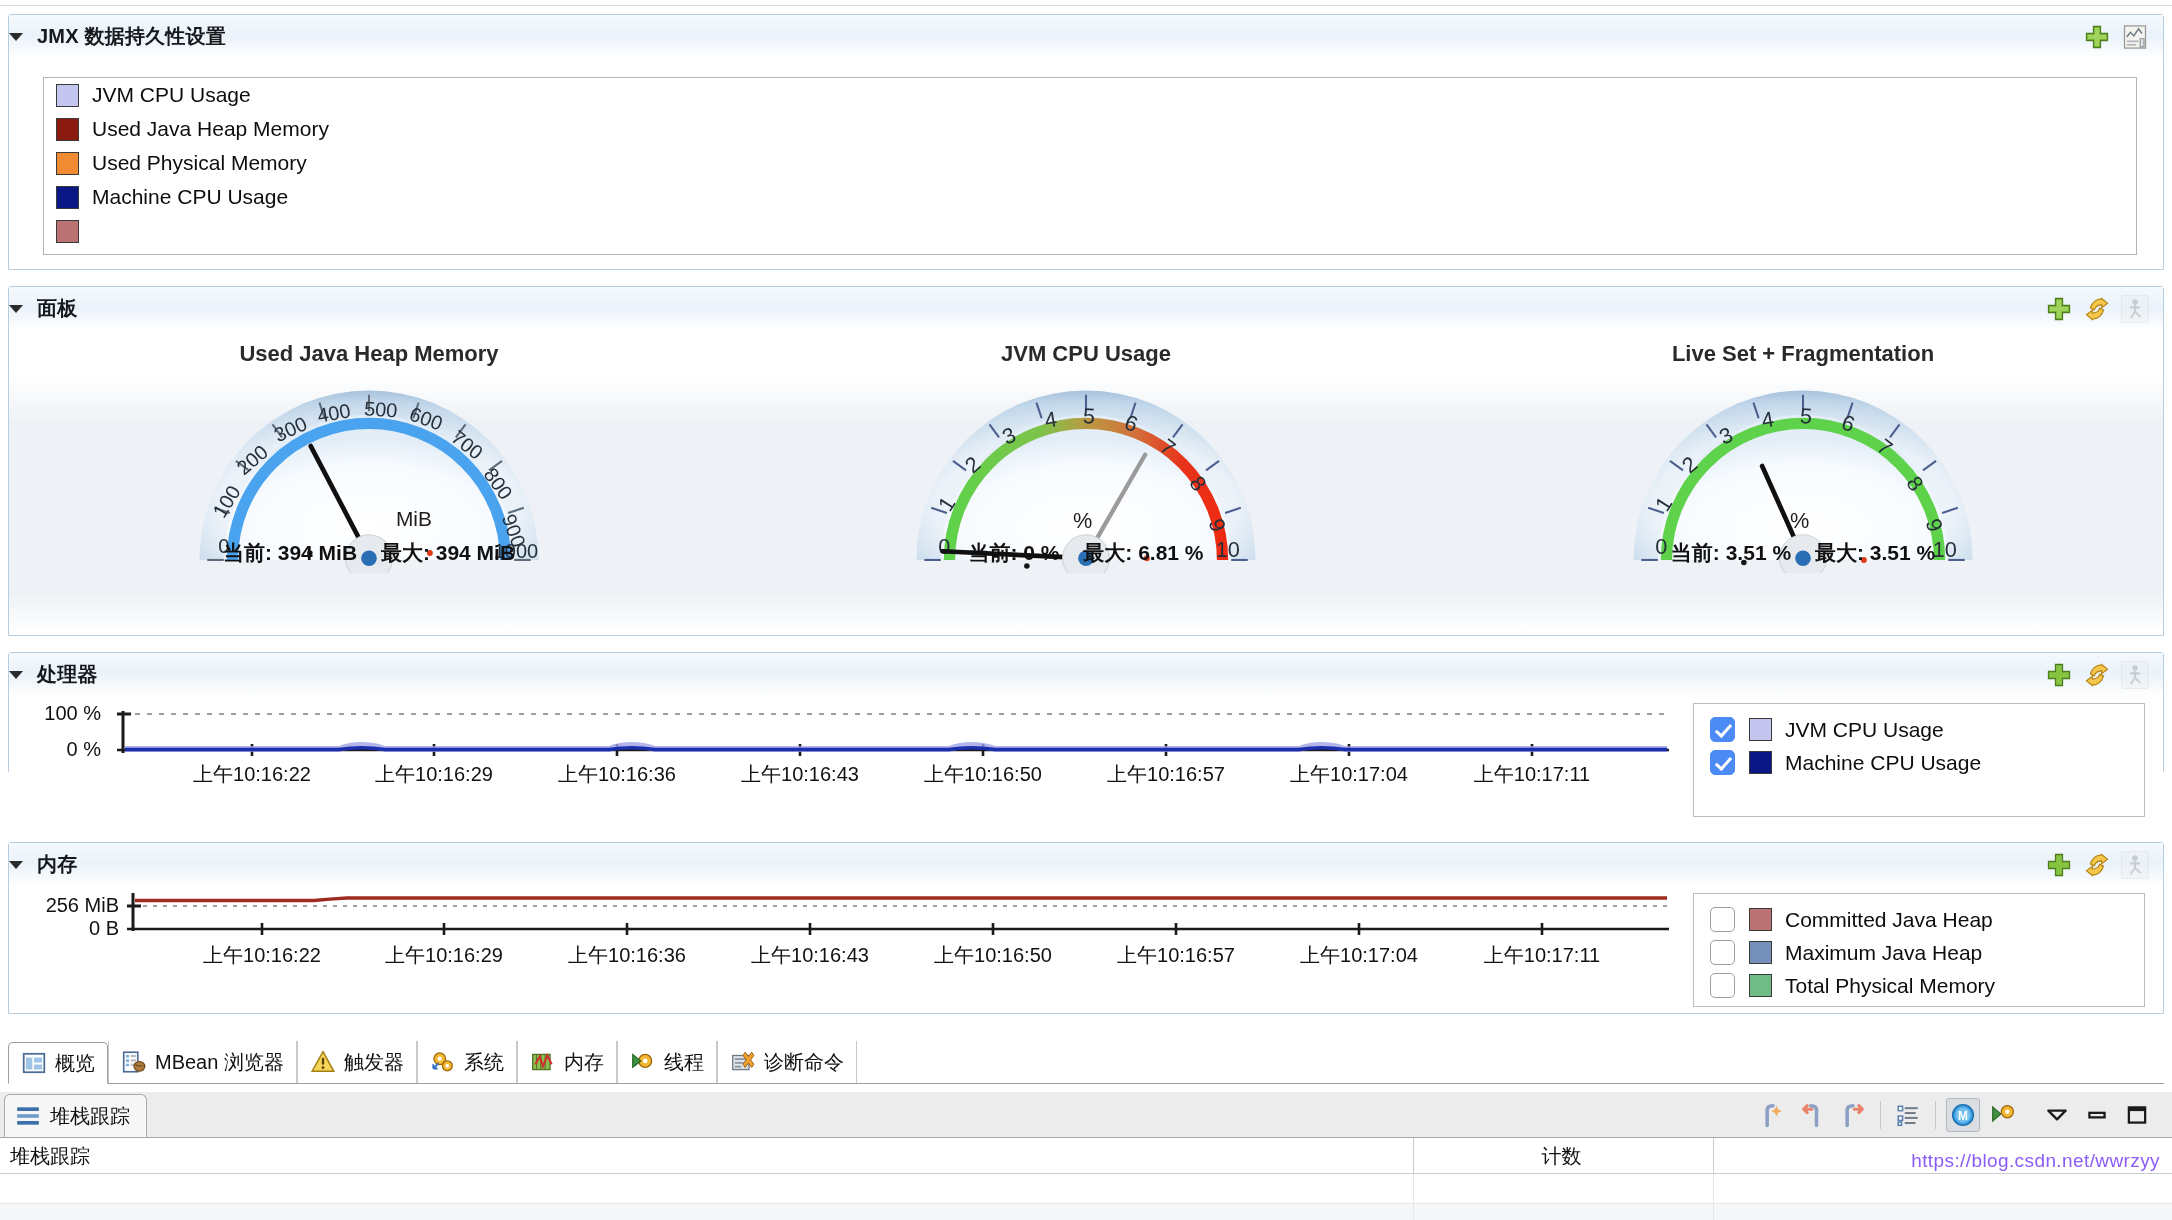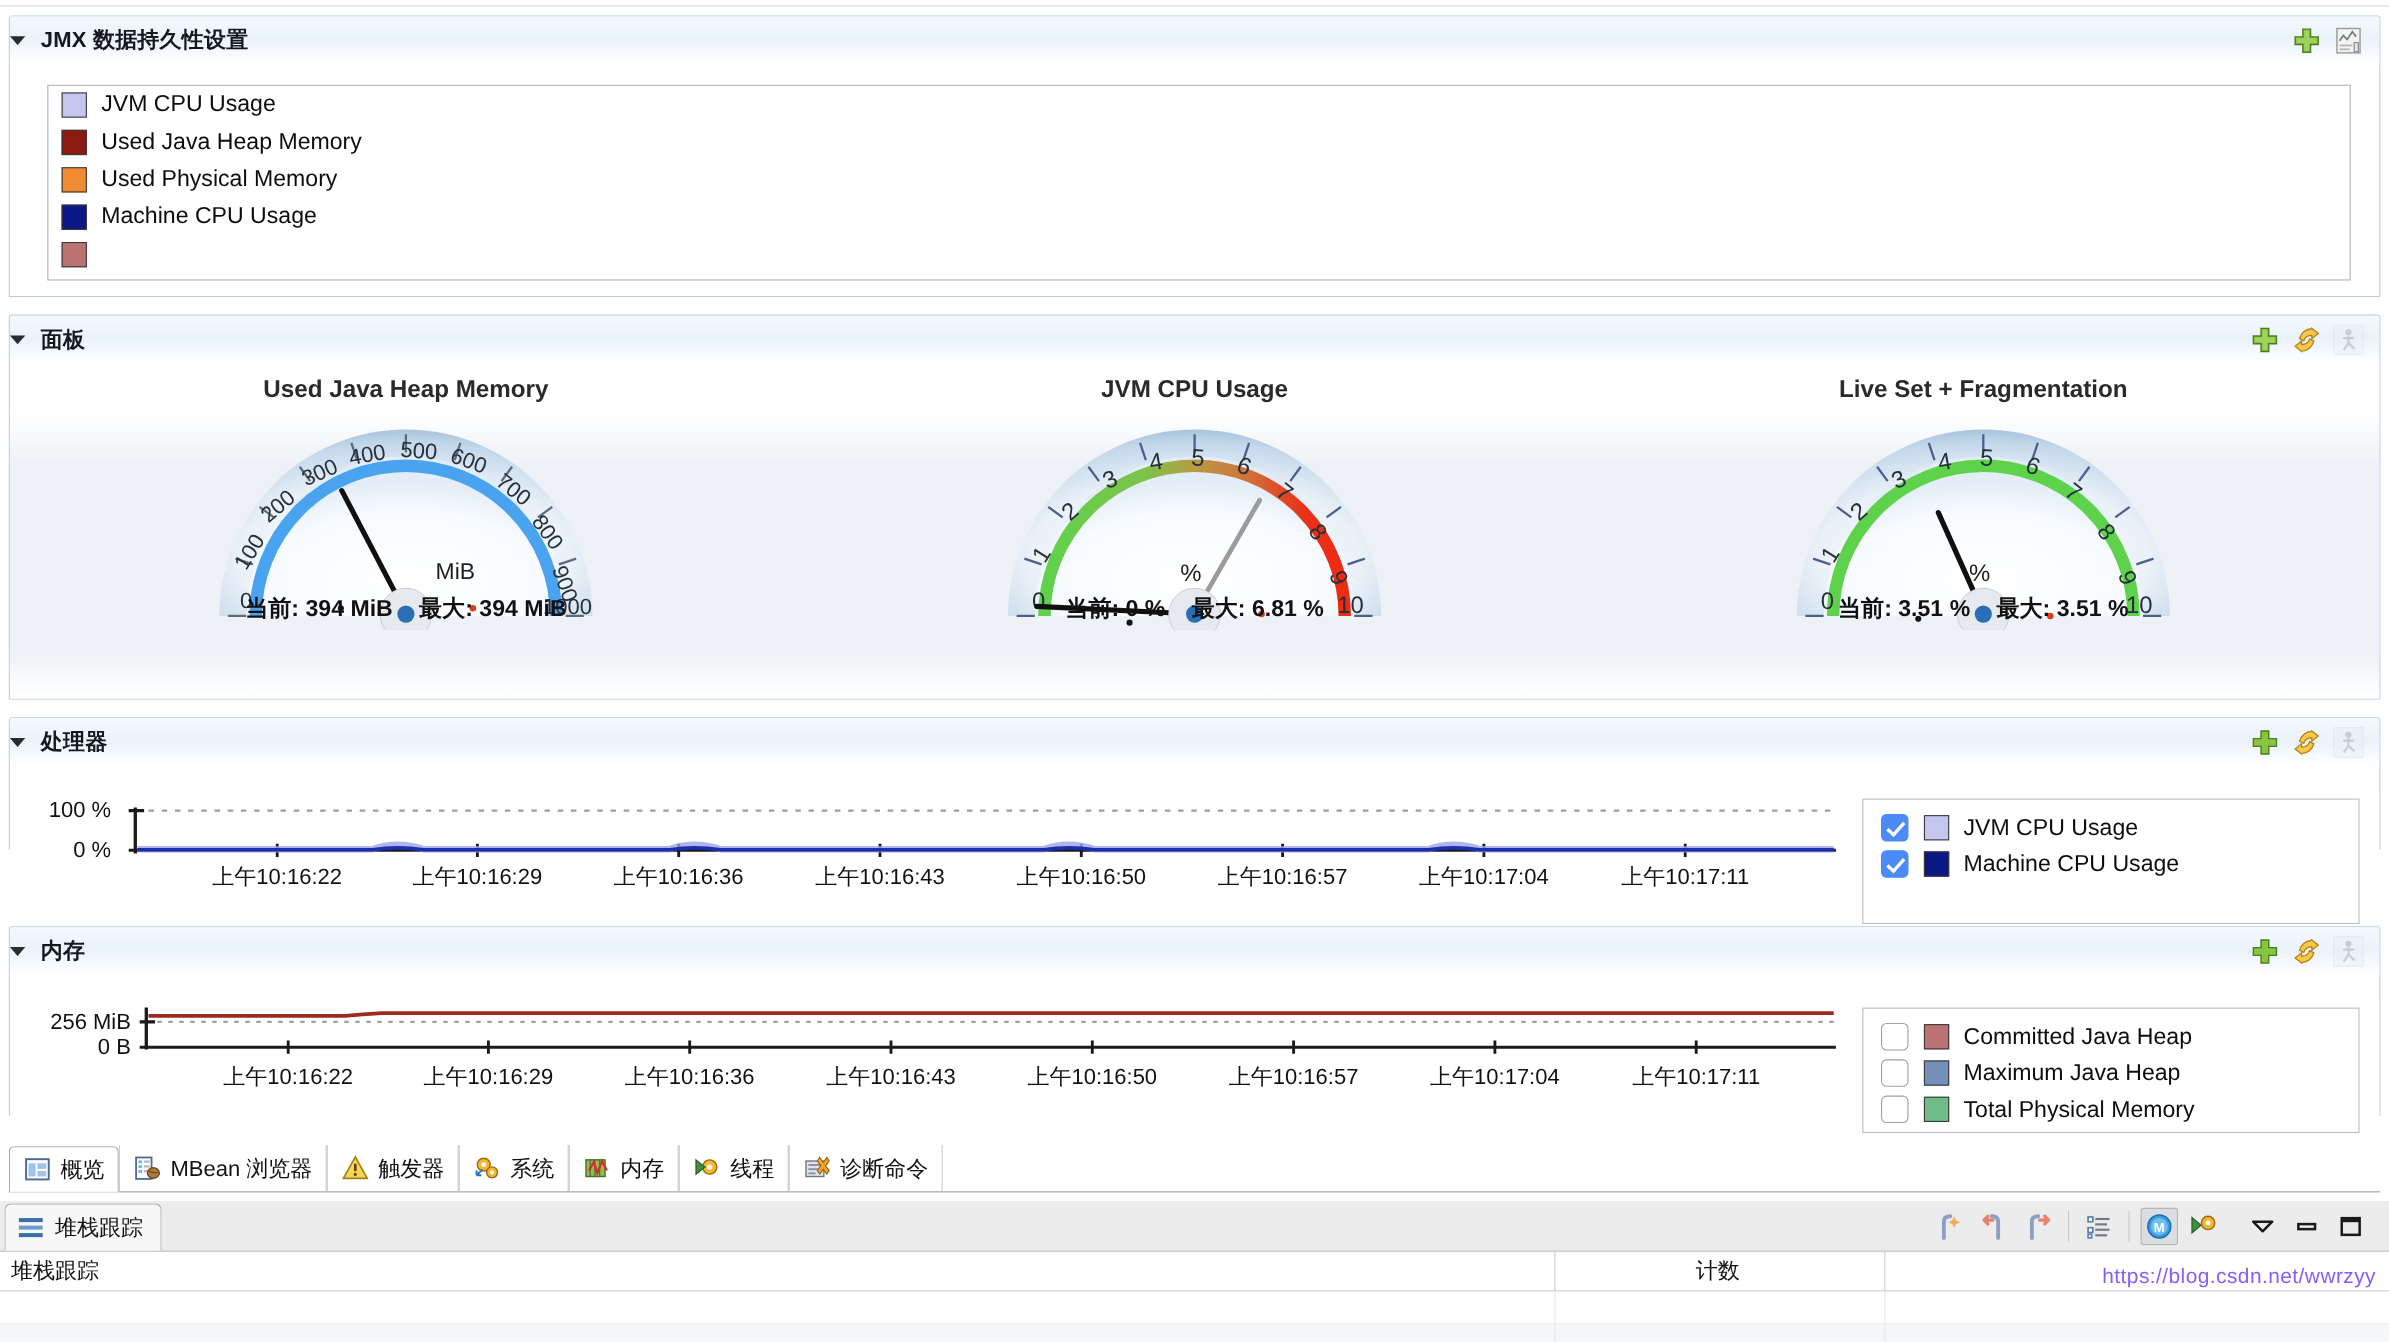--- a/index.html
+++ b/index.html
@@ -98,21 +98,21 @@
     font-size: 21px; color: #111;
     position: absolute; bottom: 6px; left: 0; width: 100%;
     white-space: nowrap;
     font-weight: bold;
   }
   .gauge-foot span { margin: 0 9px; }
 
   
   #sec-cpu { top: 652px; height: 120px; }
   #sec-mem { top: 842px; height: 172px; }
-  .chart-body { position: absolute; left: 0; top: 44px; width: 2154px; height: 126px; background:#fff;margin-top:23px; }
+  .chart-body { position: absolute; left: 0; top: 44px; width: 2154px; height: 126px; background:#fff; }
   .chart-plot { position: absolute; left: 0; top: 0; width: 1690px; height: 126px; }
   .legend-box {
     position: absolute;
     right: 18px; top: 6px;
     width: 452px; height: 114px;
     border: 1px solid #b9bdc1;
     background: #fff;
     padding: 9px 0 0 16px;
   }
   .legend-row { display: flex; align-items: center; height: 33px; }

